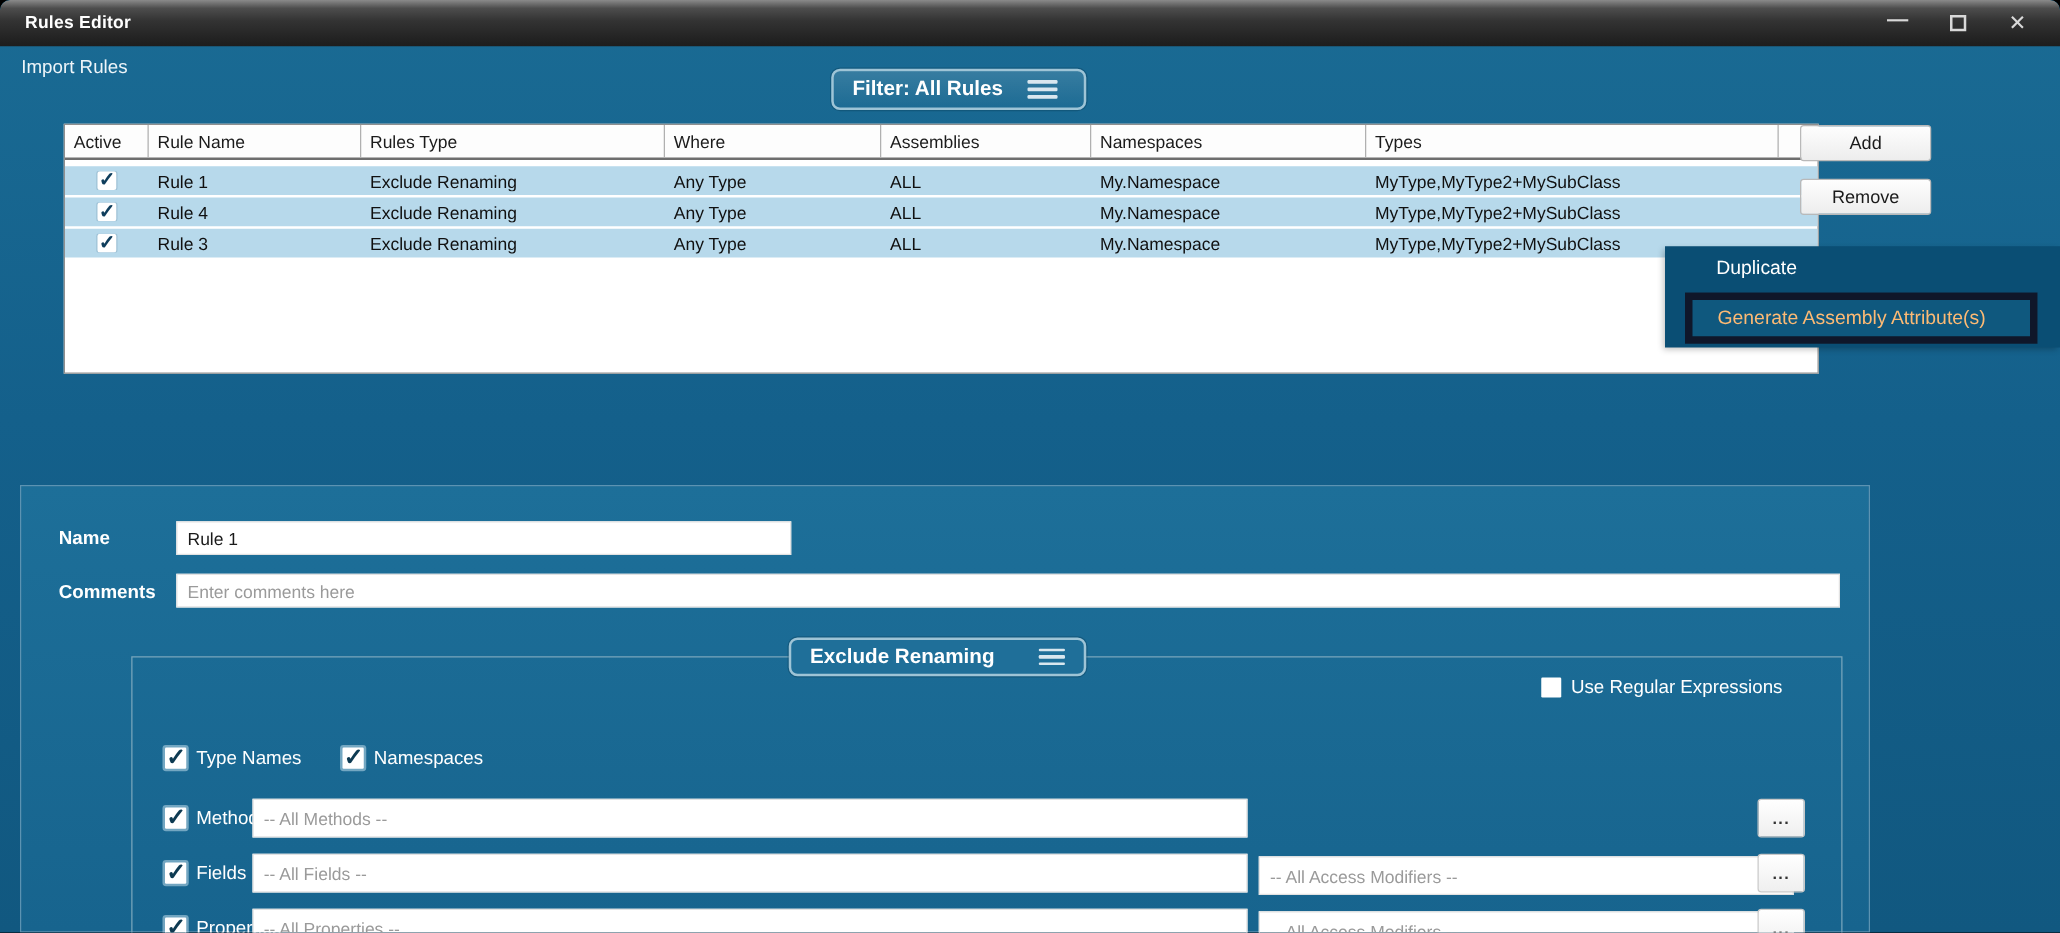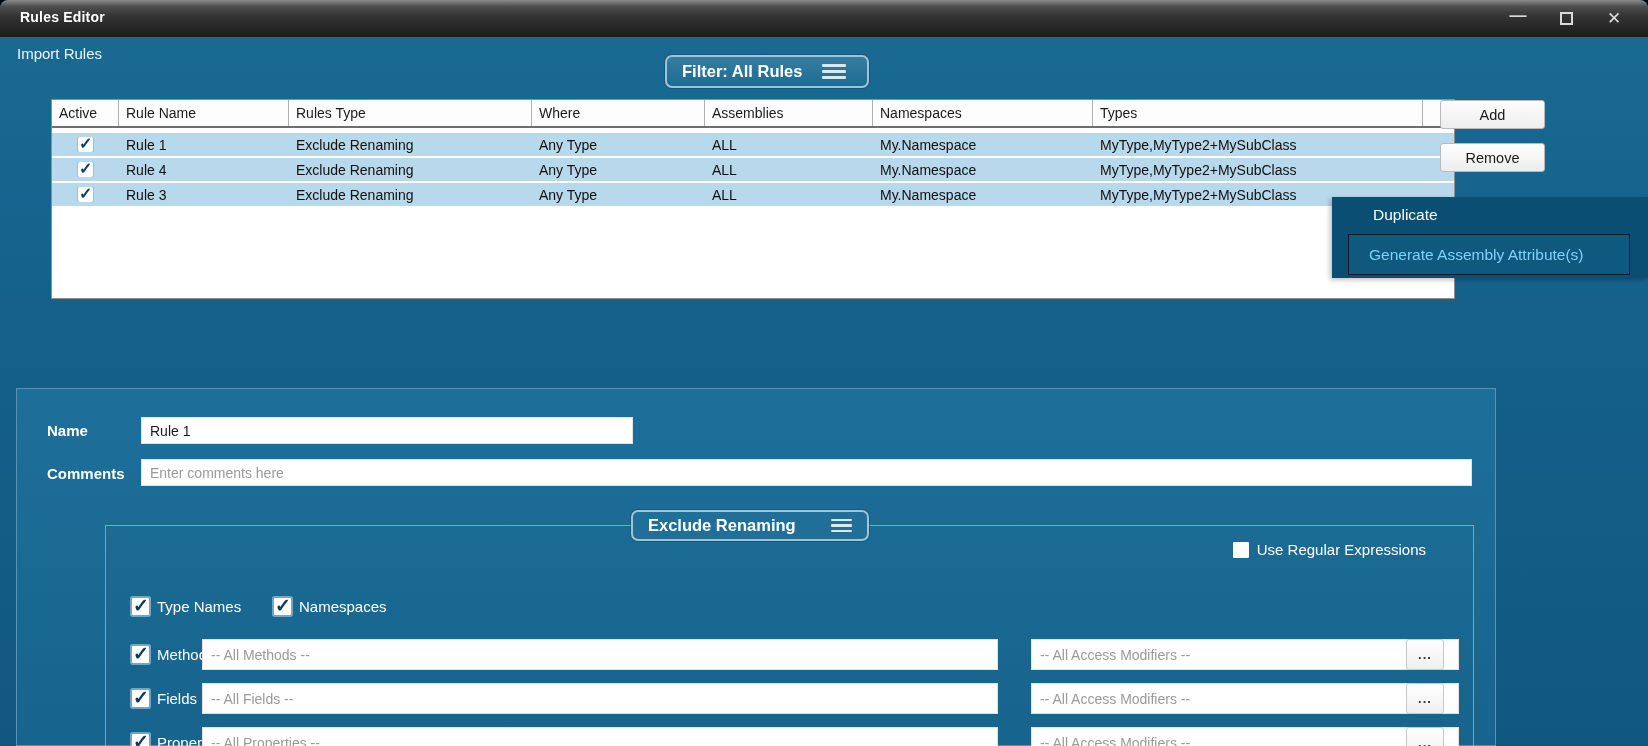--- a/index.html
+++ b/index.html
@@ -55,22 +55,22 @@
     background:linear-gradient(180deg,#fefefe,#ededed); border:1px solid #b9b9b9; border-radius:3px;
     font-size:14.5px; color:#1a1a1a; display:flex; align-items:center; justify-content:center;text-align:center; }
   .add-btn { top:100px; } .remove-btn { top:143px; }
 
   
   .context-menu { position:absolute; left:1332px; top:197px; width:316px; height:81px;
     background:#0a4e74; z-index:30; box-shadow:-2px 2px 5px rgba(0,0,0,.25); }
   .menu-item { height:35px; display:flex; align-items:center; padding-left:41px;
     color:#fff; font-size:15.5px; white-space:nowrap; }
   .menu-highlight { position:absolute; left:16px; top:37px; width:282px; height:41px;
-    border:1px solid #0f172a; background:#0f587e; display:flex; align-items:center;
-    padding-left:20px; color:#7dd3fc; font-size:15.5px; white-space:nowrap; }
+    border:6px solid #0f172a; background:#0f587e; display:flex; align-items:center;
+    padding-left:20px; color:#fdba74; font-size:15.5px; white-space:nowrap; }
 
   
   .details-panel { position:absolute; left:16px; top:388px; width:1480px; height:358px;
     background:linear-gradient(180deg,#1d6f99,#17648e); border:1px solid #5c93b2; }
   .lbl { position:absolute; color:#fff; font-size:15px; font-weight:bold; }
   .txt-input { position:absolute; background:#fff; border:1px solid #e2e2e2;
     font-family:"Liberation Sans",sans-serif; font-size:14px; color:#1a1a1a; padding:0 8px; outline:none; }
   .txt-input::placeholder { color:#9a9a9a; opacity:1; }
   .name-input { left:124px; top:28px; width:492px; height:27px; }
   .comments-input { left:124px; top:70px; width:1331px; height:27px; }
@@ -88,21 +88,21 @@
     color:#fff; font-size:15px; }
 
   .regex-row { top:15px; right:47px; }
   .regex-row .cb { width:16px; height:16px; box-shadow:none; }
 
   .tn-row { left:26px; top:72px; }
   .ns-row { left:168px; top:72px; }
 
   .member-row .cb-row { left:26px; }
   .member-input { position:absolute; left:96px; width:796px; height:31px; }
-  .modifier-input { position:absolute; left:925px; width:428px; height:31px; }
+  .modifier-input { position:absolute; left:901px; width:428px; height:31px;margin-top:46px; }
   .more-btn { position:absolute; left:1300px; width:38px; height:31px;
     background:linear-gradient(180deg,#ffffff,#efefef); border:1px solid #c8c8c8; border-radius:3px;
     color:#333; font-size:13px; font-weight:bold; letter-spacing:1px;
     display:flex; align-items:center; justify-content:center; }
   .r-methods { top:113px; } .r-fields { top:157px; } .r-properties { top:201px; }
   .member-row .cb-row { margin-top:7px; }
 </style>
 </head>
 <body>
 

